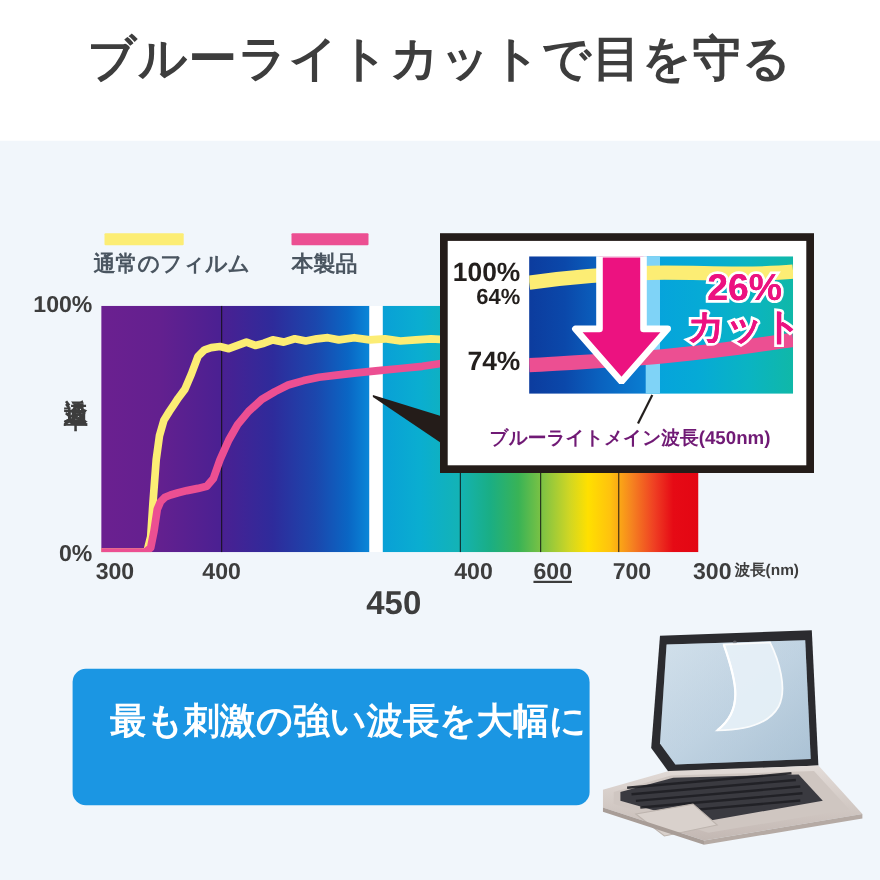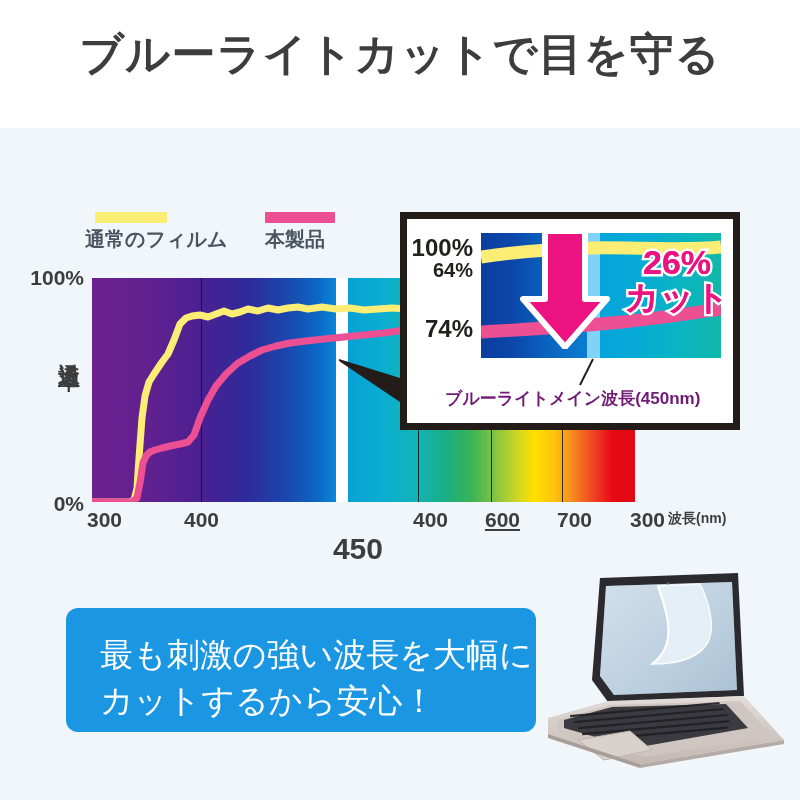--- a/index.html
+++ b/index.html
@@ -140,21 +140,21 @@
   }
 
   
   .banner{
     position:absolute;left:66px;top:608px;width:470px;height:124px;
     background:#1b96e3;
     border-radius:12px;
   }
   .banner-text{
     position:absolute;left:34px;top:24px;width:430px;
-    color:#ffffff;font-size:33px;font-weight:400;line-height:1.38;
+    color:#ffffff;font-size:33px;font-weight:700;line-height:1.38;
     white-space:nowrap;
   }
   .banner-text span{display:block;}
 
   
   .laptop{position:absolute;left:548px;top:568px;width:248px;height:212px;}
 </style>
 </head>
 <body>
 
@@ -266,21 +266,20 @@
         <line x1="186" y1="140" x2="173" y2="166" stroke="#231f1d" stroke-width="2"></line>
       </svg>
 
       <div class="inset-caption">ブルーライトメイン波長(450nm)</div>
     </div>
   </div>
 
   <div class="banner">
     <div class="banner-text">
       <span>最も刺激の強い波長を大幅に</span>
-      <span>カットするから安心！</span>
     </div>
   </div>
 
   <svg class="laptop" viewBox="0 0 248 212">
     <defs>
       <linearGradient id="scr" x1="0" y1="0" x2="1" y2="1">
         <stop offset="0%" stop-color="#c9d7e3"></stop>
         <stop offset="50%" stop-color="#b7c9d9"></stop>
         <stop offset="100%" stop-color="#9fb5c8"></stop>
       </linearGradient>

